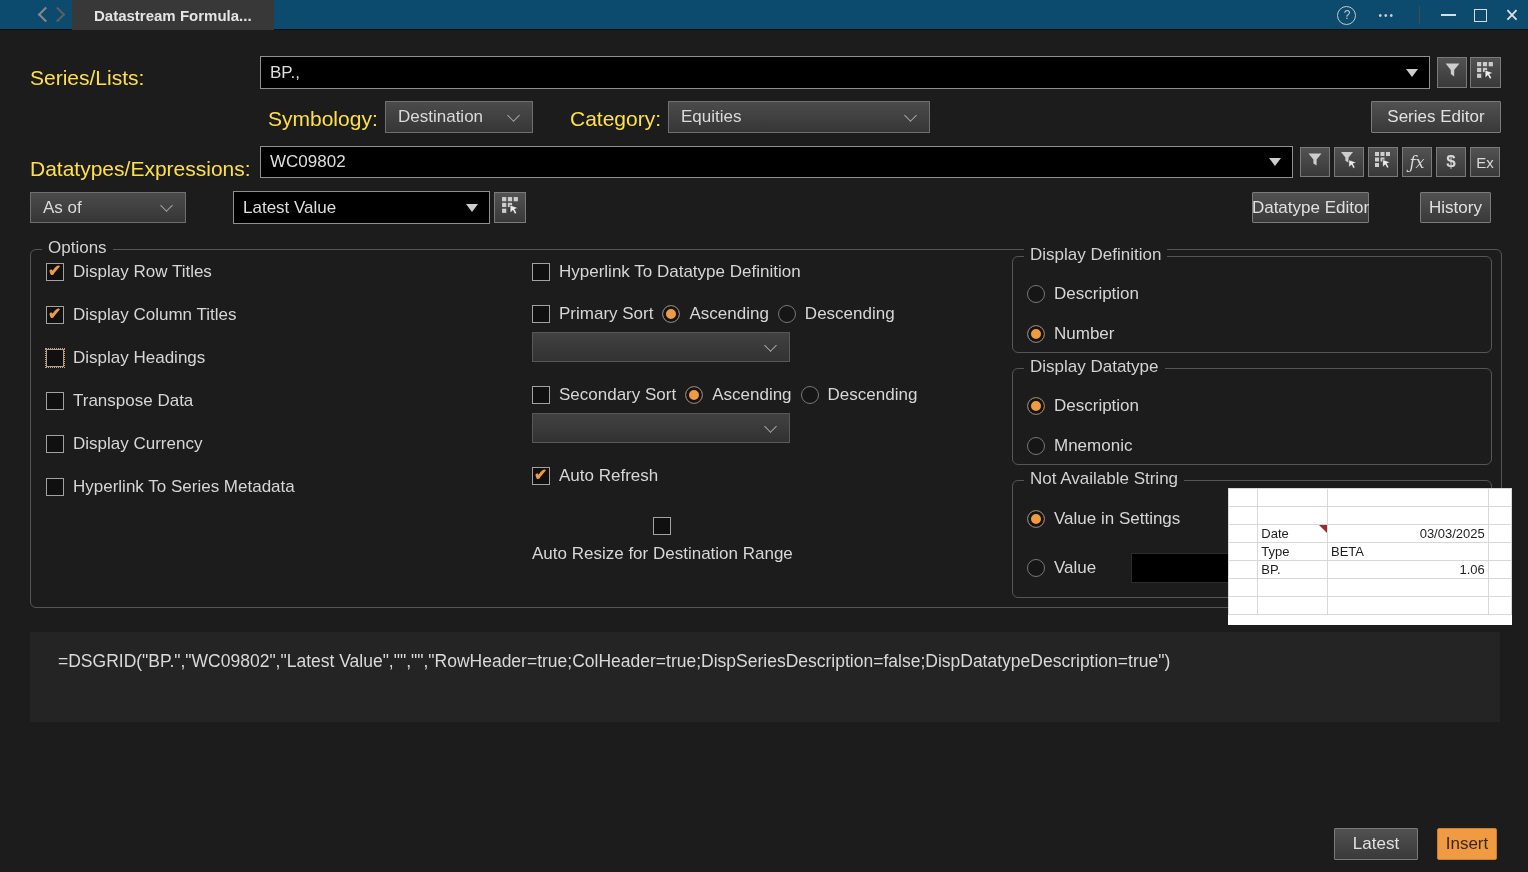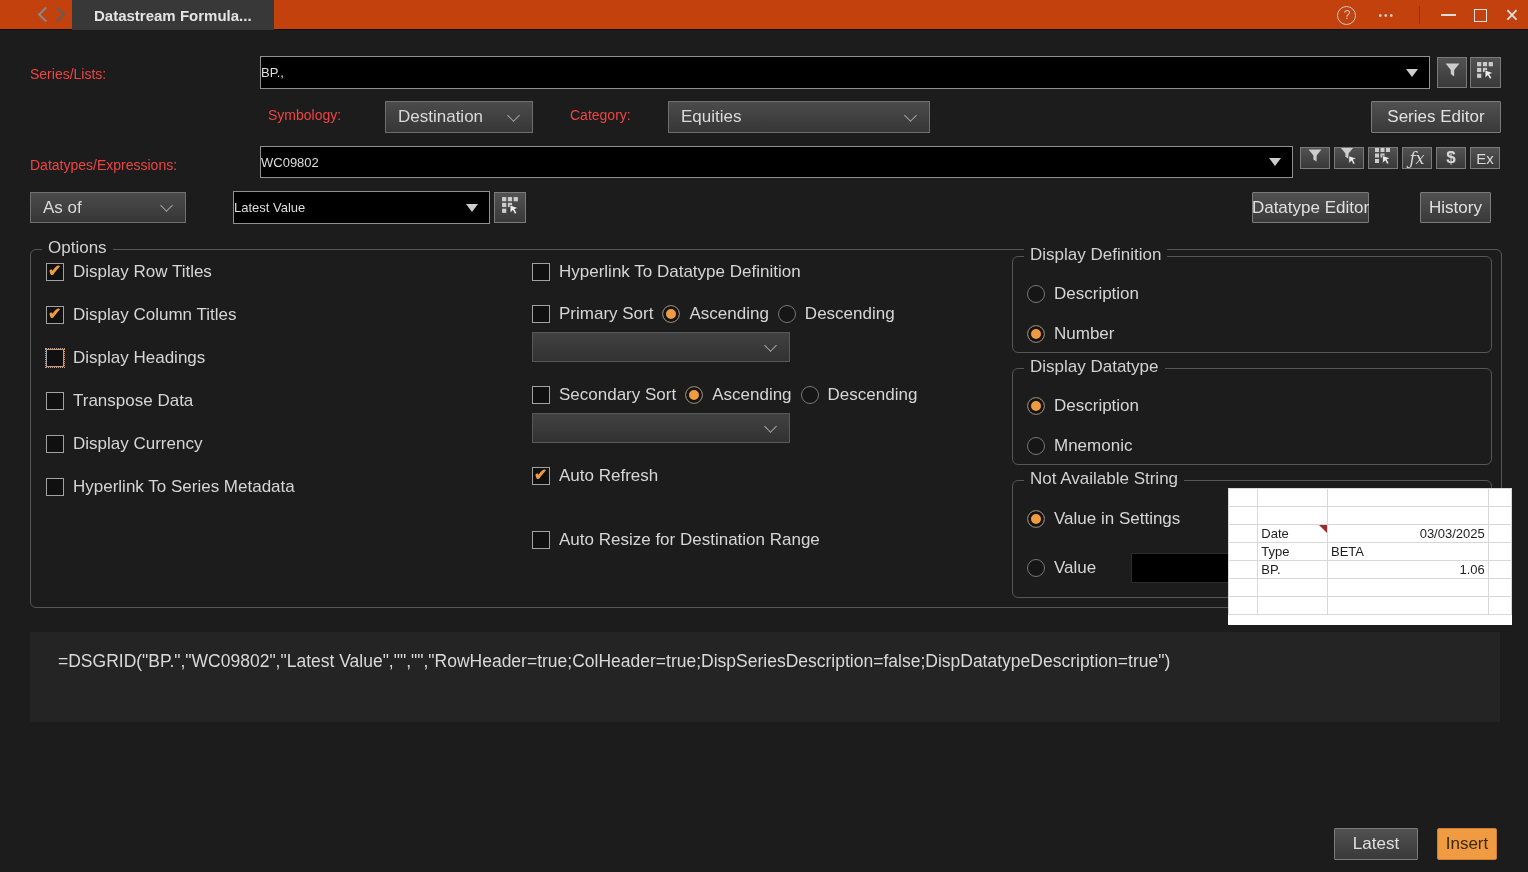--- a/index.html
+++ b/index.html
@@ -1,44 +1,44 @@
 <!DOCTYPE html>
 <html><head>
 <meta charset="utf-8">
 <style>
   * { margin:0; padding:0; box-sizing:border-box; }
   html,body { background:#101010; }
   body { font-family:"Liberation Sans", sans-serif; }
   .app { position:relative; width:1528px; height:872px; background:#1c1c1c; overflow:hidden; color:#d6d6d6; }
 
   
-  .titlebar { position:absolute; left:0; top:0; width:1528px; height:30px; background:#c2410c; border-bottom:1px solid #0d0d0d; }
+  .titlebar { position:absolute; left:0; top:0; width:1528px; height:30px; background:#0c4a6e; border-bottom:1px solid #0d0d0d; }
   .nav-chev { position:absolute; top:9px; width:11px; height:11px; border-left:2px solid #888; border-bottom:2px solid #888; cursor:pointer; }
   .nav-chev.back { left:40px; transform:rotate(45deg); }
   .nav-chev.fwd  { left:52px; transform:rotate(-135deg); border-color:#5f5f5f; }
   .title-tab { position:absolute; left:72px; top:0; height:30px; padding:0 22px; background:#383838; display:flex; align-items:center; font-size:15px; font-weight:bold; color:#e4e4e4; }
   .tb-right { position:absolute; right:0; top:0; height:30px; display:flex; align-items:center; }
   .help-ic { width:19px; height:19px; border:1.5px solid #c9c9c9; border-radius:50%; display:flex; align-items:center; justify-content:center; font-size:12px; color:#c9c9c9; margin-right:22px; cursor:pointer; }
   .ellipsis-ic { font-size:10px; letter-spacing:2px; color:#cfcfcf; margin-right:24px; cursor:pointer; }
   .tb-div { width:1px; height:18px; background:#4a4a4a; margin-right:12px; }
   .win-btn { width:32px; height:30px; display:flex; align-items:center; justify-content:center; cursor:pointer; }
   .min-g { width:15px; border-top:2px solid #dcdcdc; }
   .max-g { width:13px; height:13px; border:1.5px solid #dcdcdc; }
   .close-g { font-size:23px; color:#e2e2e2; line-height:1; }
 
   
-  .lbl { position:absolute; font-size:14px; color:#ef4444; white-space:nowrap; }
+  .lbl { position:absolute; font-size:21px; color:#fde047; white-space:nowrap; }
   .combo { position:absolute; background:#000; border:1px solid #8f8f8f; display:flex; align-items:center; }
-  .combo .val { padding-left:0; font-size:13px; color:#dedede; flex:1; white-space:nowrap; overflow:hidden; }
+  .combo .val { padding-left:9px; font-size:17px; color:#dedede; flex:1; white-space:nowrap; overflow:hidden; }
   .tri { width:0; height:0; border-left:6px solid transparent; border-right:6px solid transparent; border-top:8px solid #cdcdcd; margin-right:11px; }
   .btn { position:absolute; background:linear-gradient(#515151,#393939); border:1px solid #7a7a7a; border-radius:1px; color:#e0e0e0; font-size:17px; display:flex; align-items:center; justify-content:center; cursor:pointer; white-space:nowrap; }
   .sel { position:absolute; background:linear-gradient(#4b4b4b,#363636); border:1px solid #6f6f6f; display:flex; align-items:center; cursor:pointer; }
   .sel .val { padding-left:12px; font-size:17px; color:#dadada; flex:1; white-space:nowrap; }
   .chev { width:9px; height:9px; border-right:1.5px solid #aaa; border-bottom:1.5px solid #aaa; transform:rotate(45deg); margin:-4px 14px 0 0; }
-  .icon-btn { position:absolute; width:30px; height:22px; background:linear-gradient(#525252,#393939); border:1px solid #7a7a7a; display:flex; align-items:center; justify-content:center; cursor:pointer; color:#d8d8d8; }
+  .icon-btn { position:absolute; width:30px; height:30px; background:linear-gradient(#525252,#393939); border:1px solid #7a7a7a; display:flex; align-items:center; justify-content:center; cursor:pointer; color:#d8d8d8; }
   .fx-g { font-style:italic; font-family:"DejaVu Serif", serif; font-size:16px; }
   .dollar-g { font-size:17px; font-weight:bold; }
   .ex-g { font-size:15px; }
 
   
   .check-row { position:absolute; display:flex; align-items:center; gap:9px; }
   .checkbox { width:18px; height:18px; background:#101010; border:1px solid #a2a2a2; position:relative; flex:0 0 auto; cursor:pointer; }
   .checkbox.checked::after { content:"\2714"; position:absolute; left:1px; top:-3px; font-size:16px; font-weight:bold; color:#ef9b41; }
   .checkbox.focused { outline:1px dotted #dd9a5c; outline-offset:0px; }
   .radio { width:18px; height:18px; border-radius:50%; background:#161616; border:1px solid #777; position:relative; flex:0 0 auto; cursor:pointer; }
@@ -263,21 +263,21 @@
   </div>
   <div class="sort-dd" style="left:532px; top:413px;">
     <span class="val"></span>
     <span class="chev"></span>
   </div>
 
   <div class="check-row" style="left:532px; top:466px;">
     <span class="checkbox checked"></span>
     <span class="opt-label">Auto Refresh</span>
   </div>
-  <div class="check-row" style="left:532px; top:530px;">
+  <div class="check-row" style="left:532px; top:517px;flex-direction:column;">
     <span class="checkbox"></span>
     <span class="opt-label">Auto Resize for Destination Range</span>
   </div>
 
   <div class="grp" style="left:1012px; top:256px; width:480px; height:97px;">
     <span class="grp-legend">Display Definition</span>
     <div class="check-row" style="left:14px; top:27px;">
       <span class="radio"></span>
       <span class="opt-label">Description</span>
     </div>

